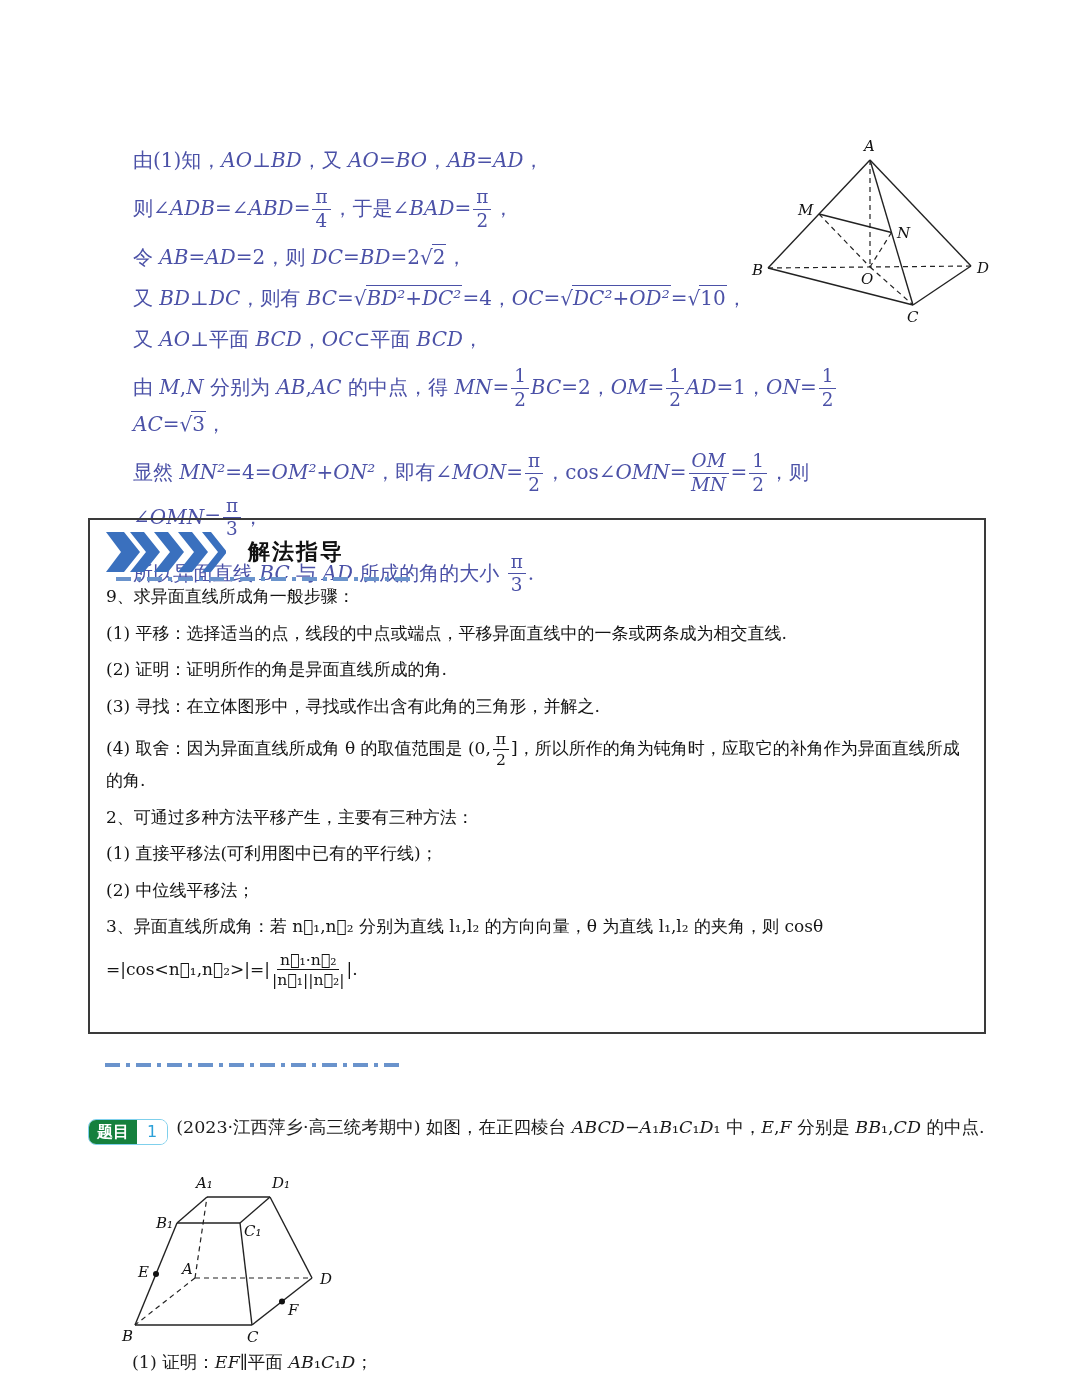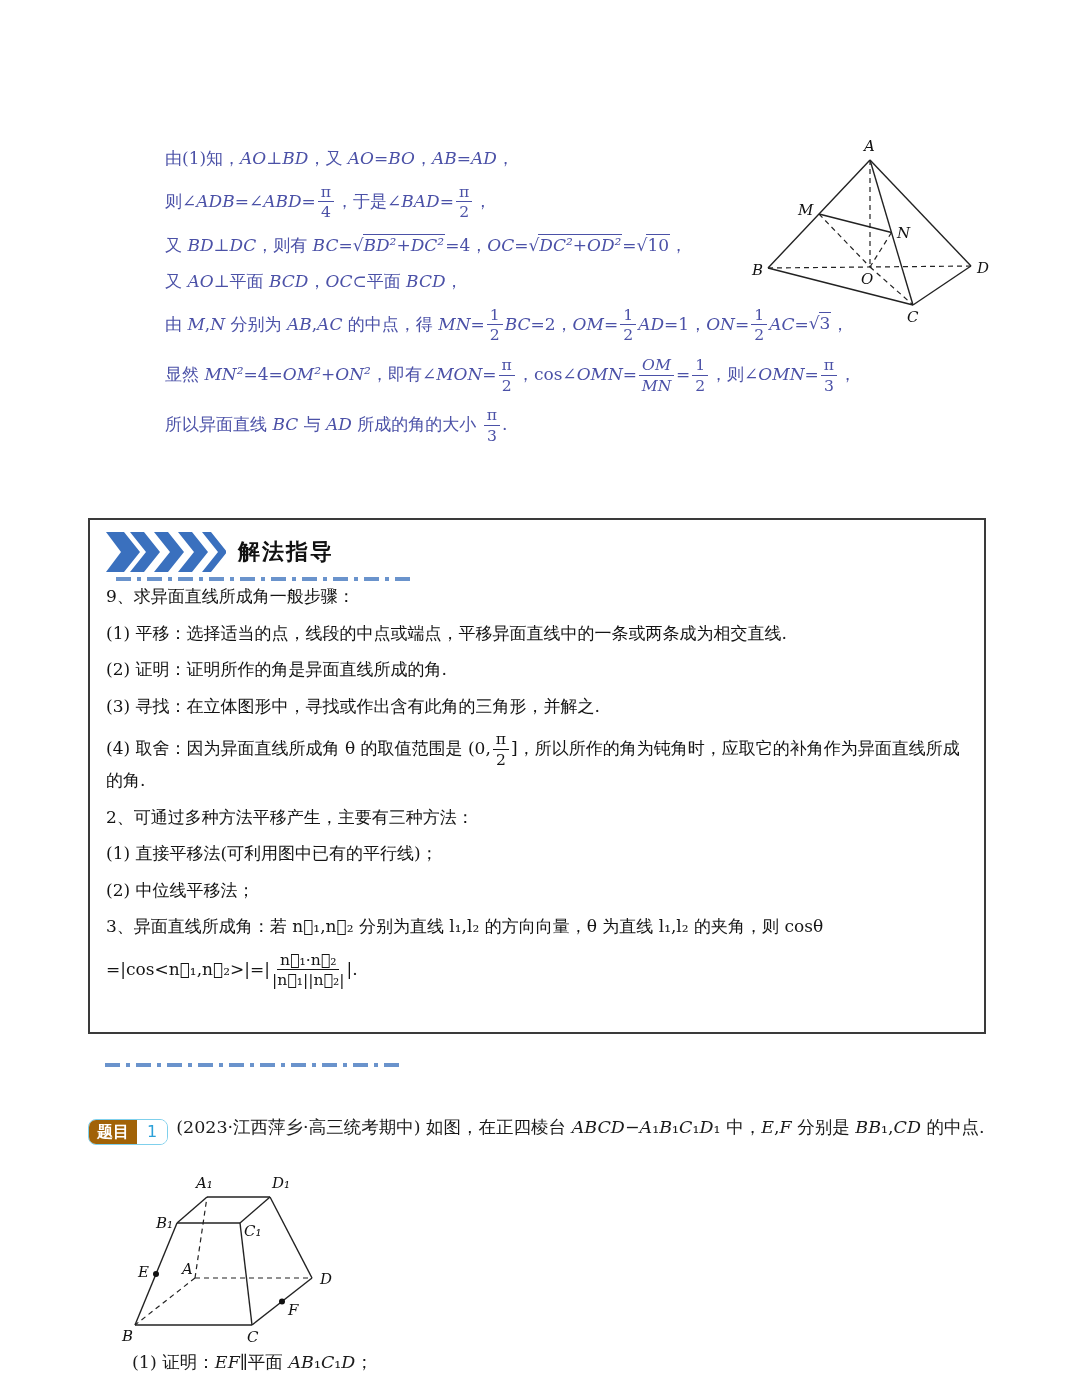--- a/index.html
+++ b/index.html
@@ -1,53 +1,53 @@
 <!DOCTYPE html>
 <html><head>
 <meta charset="utf-8">
 <style>
   html,body{margin:0;padding:0;background:#ffffff;}
   .page{position:relative;width:1080px;height:1395px;background:#ffffff;overflow:hidden;
         font-family:"DejaVu Serif","Liberation Serif",serif;color:#1a1a1a;}
 
   
-  .solution{position:absolute;left:133px;top:146px;width:740px;font-size:17px;color:#4b51a7;margin-left:32px;}
+  .solution{position:absolute;left:133px;top:146px;width:740px;font-size:20px;color:#4b51a7;}
   .sline{margin-bottom:12px;min-height:24px;line-height:1.45;}
 
   
   .frac{display:inline-flex;flex-direction:column;align-items:center;vertical-align:middle;
         line-height:1.12;font-size:0.92em;margin:0 2px;}
   .frac .num{border-bottom:1.3px solid currentColor;padding:0 3px 1px;}
   .frac .den{padding-top:1px;}
   .sqrt{white-space:nowrap;}
   .sqrt .srad{margin-right:-1px;}
   .sqrt .rbar{border-top:1.3px solid currentColor;padding:0 1px;}
   .math i{font-style:italic;}
 
   
   .sec-header{position:absolute;width:330px;}
-  .sec-row{display:flex;align-items:center;gap:12px;}
+  .sec-row{display:flex;align-items:center;gap:22px;}
   .sec-title{font-family:"DejaVu Sans","Liberation Sans",sans-serif;
              font-size:22px;font-weight:bold;color:#111;letter-spacing:2px;}
   .dashline{height:4px;width:300px;margin:5px 0 0 10px;
     background-image:repeating-linear-gradient(to right,#6a93cc 0 15px,transparent 15px 21px,#6a93cc 21px 25px,transparent 25px 31px);}
 
   
   .guide-box{position:absolute;left:88px;top:518px;width:898px;height:516px;
              border:2px solid #3a3a3a;box-sizing:border-box;padding:12px 16px 0 16px;}
   .guide-lines{margin-top:52px;font-size:17px;color:#141414;}
   .gline{margin-bottom:11px;line-height:1.5;}
 
   
   .problem{position:absolute;left:88px;top:1112px;width:908px;font-size:17.5px;line-height:1.8;
            padding-left:34px;text-indent:-34px;box-sizing:border-box;}
   .badge{display:inline-flex;border:1.5px solid #7fd0ec;border-radius:8px;overflow:hidden;
          vertical-align:-4px;margin-right:8px;text-indent:0;
          font-family:"DejaVu Sans","Liberation Sans",sans-serif;font-size:16px;line-height:1.35;}
-  .badge-label{background:#a16207;color:#ffffff;padding:1px 8px;font-weight:bold;}
+  .badge-label{background:#15803d;color:#ffffff;padding:1px 8px;font-weight:bold;}
   .badge-num{background:#ffffff;color:#2ba0d8;padding:1px 10px;}
   .question{position:absolute;left:132px;top:1350px;font-size:17.5px;}
 
   
   .fig1{position:absolute;left:748px;top:133px;}
   .fig2{position:absolute;left:100px;top:1172px;}
   .fig-label{font-style:italic;font-size:15px;fill:#111;
              font-family:"DejaVu Serif","Liberation Serif",serif;}
   .fline{stroke:#222;stroke-width:1.4;fill:none;}
   .fdash{stroke:#222;stroke-width:1.2;fill:none;stroke-dasharray:5 4;}
@@ -61,20 +61,21 @@
 
   <div class="solution" id="solution-lines">
       <div class="sline math">由(1)知，<i>AO</i>⊥<i>BD</i>，又 <i>AO</i>=<i>BO</i>，<i>AB</i>=<i>AD</i>，</div>
       <div class="sline math">则∠<i>ADB</i>=∠<i>ABD</i>=<span class="frac">
           <span class="num">π</span>
           <span class="den">4</span>
         </span>，于是∠<i>BAD</i>=<span class="frac">
           <span class="num">π</span>
           <span class="den">2</span>
         </span>，</div>
+      <div class="sline math">令 <i>AB</i>=<i>AD</i>=2，则 <i>DC</i>=<i>BD</i>=2<span class="sqrt"><span class="srad">√</span><span class="rbar">2</span></span>，</div>
       <div class="sline math">又 <i>BD</i>⊥<i>DC</i>，则有 <i>BC</i>=<span class="sqrt"><span class="srad">√</span><span class="rbar"><i>BD²</i>+<i>DC²</i></span></span>=4，<i>OC</i>=<span class="sqrt"><span class="srad">√</span><span class="rbar"><i>DC²</i>+<i>OD²</i></span></span>=<span class="sqrt"><span class="srad">√</span><span class="rbar">10</span></span>，</div>
       <div class="sline math">又 <i>AO</i>⊥平面 <i>BCD</i>，<i>OC</i>⊂平面 <i>BCD</i>，</div>
       <div class="sline math">由 <i>M</i>,<i>N</i> 分别为 <i>AB</i>,<i>AC</i> 的中点，得 <i>MN</i>=<span class="frac">
           <span class="num">1</span>
           <span class="den">2</span>
         </span><i>BC</i>=2，<i>OM</i>=<span class="frac">
           <span class="num">1</span>
           <span class="den">2</span>
         </span><i>AD</i>=1，<i>ON</i>=<span class="frac">
           <span class="num">1</span>

